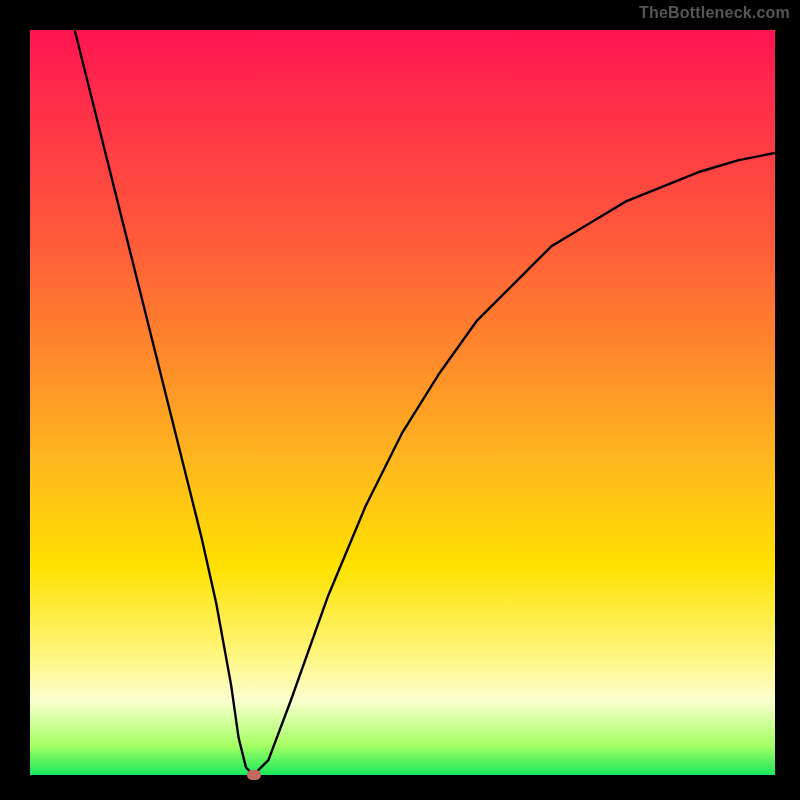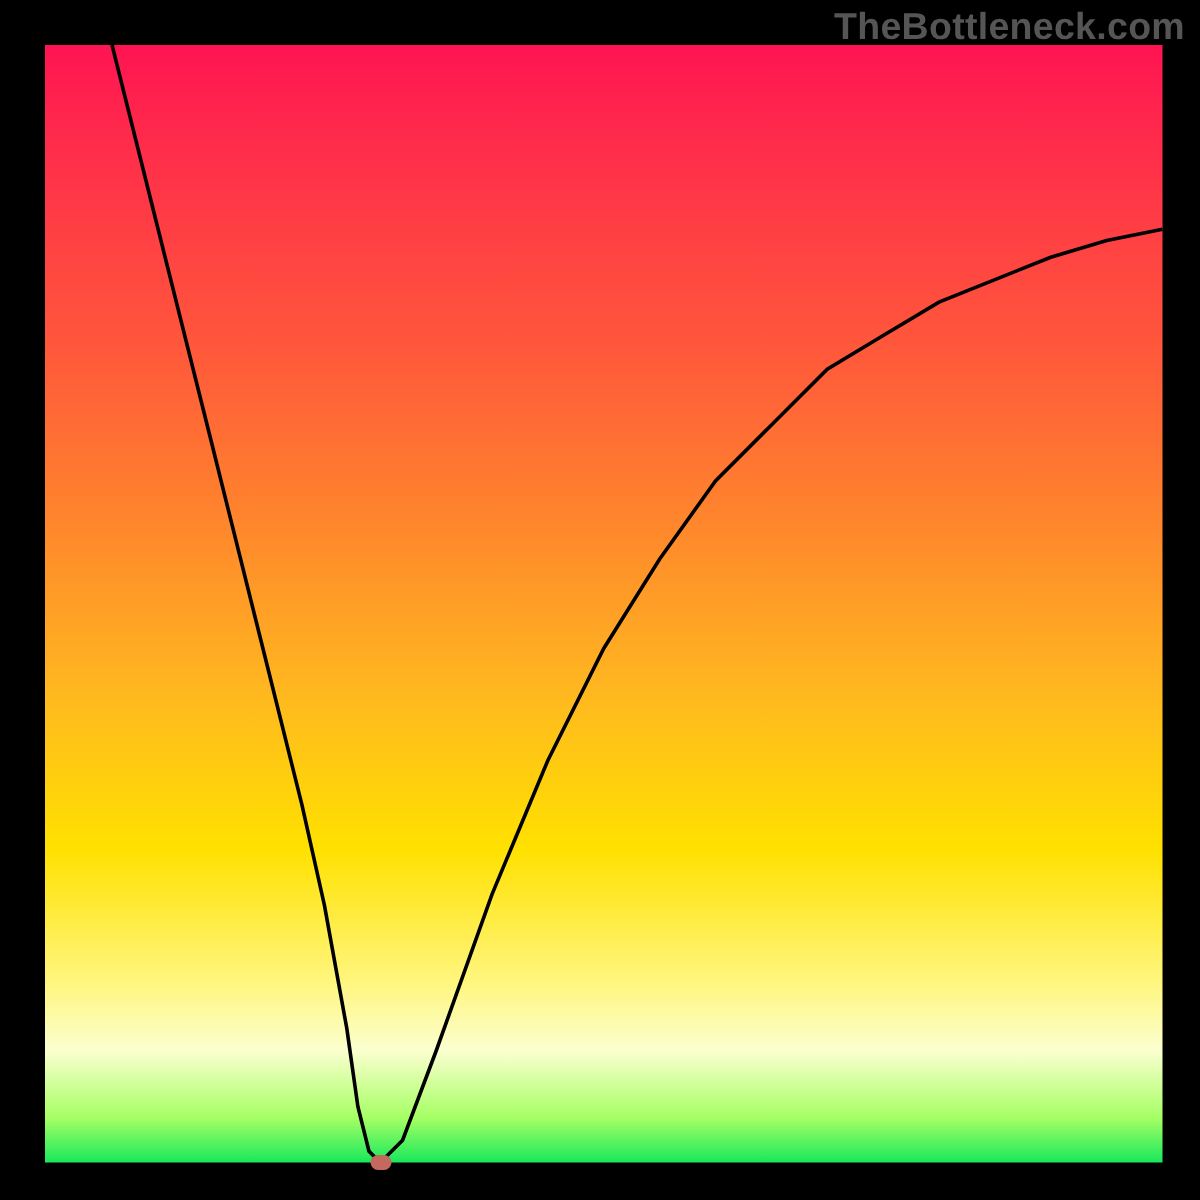--- a/index.html
+++ b/index.html
@@ -15,21 +15,21 @@
     position: relative;
     width: 800px;
     height: 800px;
     background: #000;
   }
   .watermark {
     position: absolute;
     top: 4px;
     right: 10px;
     color: #555;
-    font-size: 25px;
+    font-size: 16px;
     font-weight: 600;
     letter-spacing: 0.2px;
     user-select: none;
     z-index: 3;
   }
   .plot {
     position: absolute;
     left: 30px;
     top: 30px;
     width: 745px;

